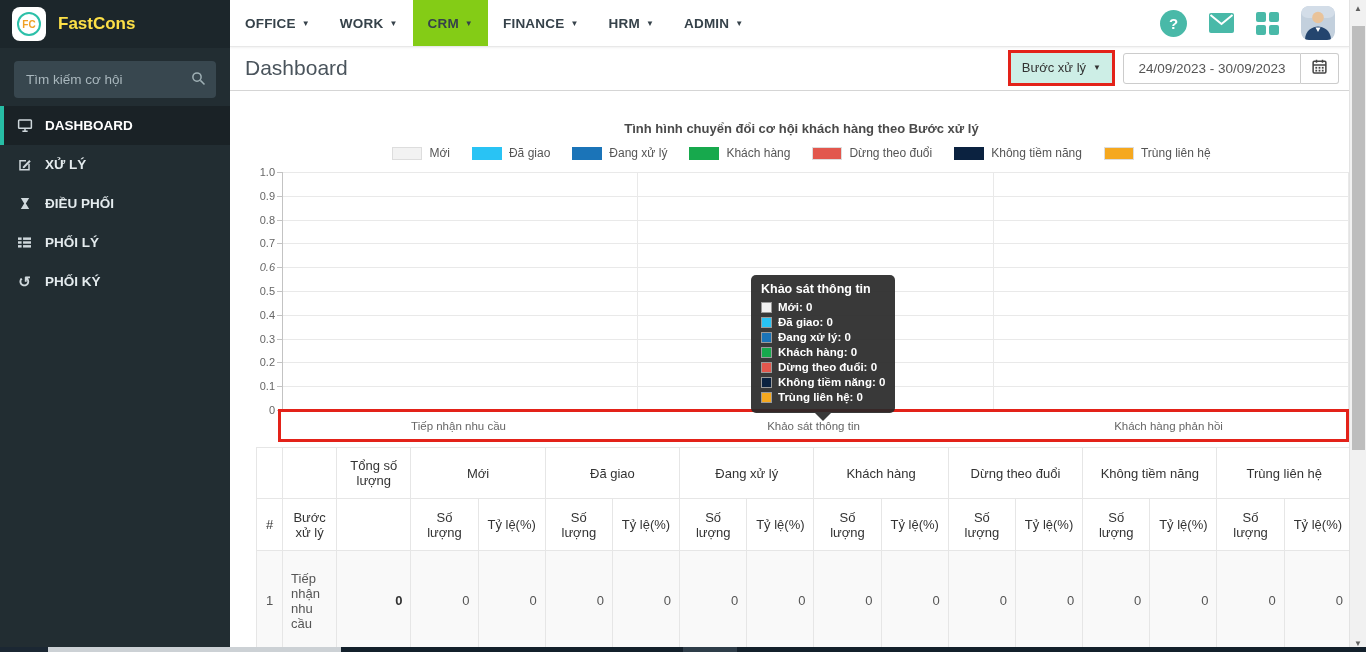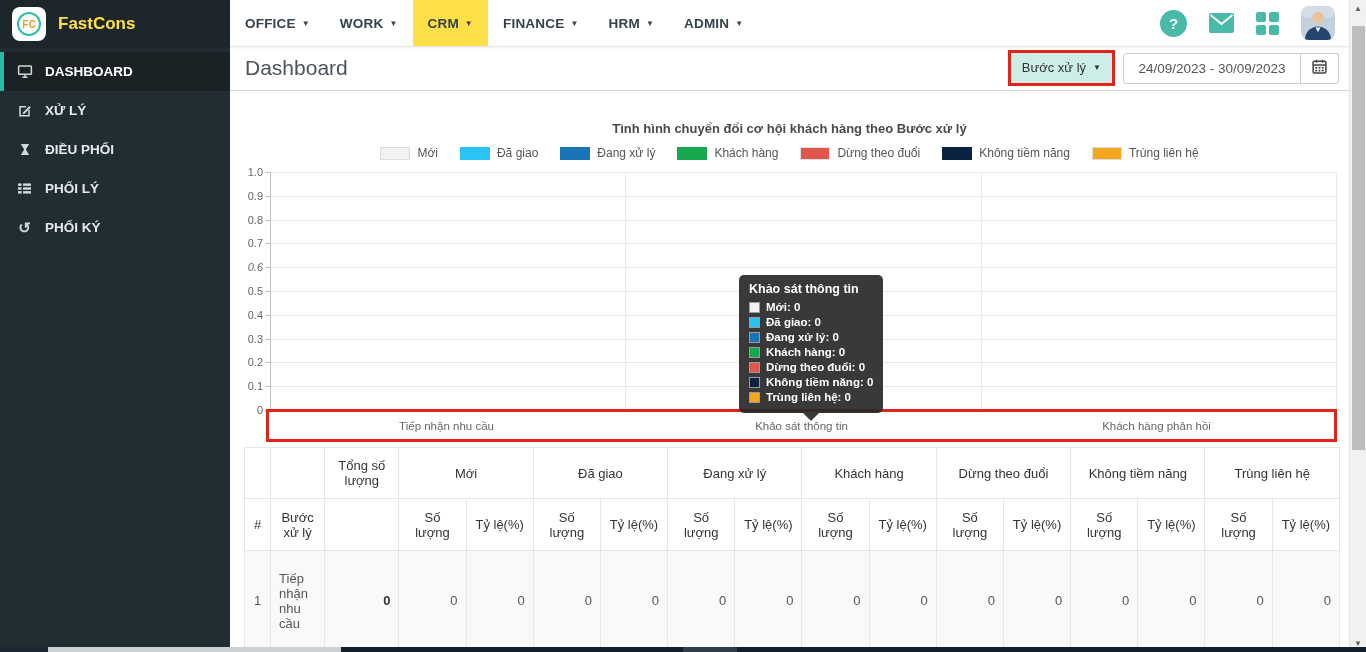--- a/index.html
+++ b/index.html
@@ -18,40 +18,40 @@
   .side-search input::placeholder{color:#a9b7bd;}
   .side-search .sicon{position:absolute;right:10px;top:10px;color:#9fb0b5;}
   .side-menu{margin-top:4px;}
   .side-item{display:flex;align-items:center;gap:11px;padding:12px 14px 12px 11px;color:#e4ebee;font-size:13.5px;font-weight:600;border-left:4px solid transparent;cursor:pointer;}
   .side-item.active{background:#1a2226;border-left-color:#27bda5;color:#fff;}
   .side-item .mi{width:19px;display:flex;justify-content:center;color:#cfd8dc;font-size:15px;line-height:1;}
   
   .topnav{position:absolute;left:230px;top:0;width:1119px;height:46px;background:#fff;border-bottom:1px solid #e8e8e8;box-shadow:0 1px 2px rgba(0,0,0,0.06);display:flex;align-items:stretch;z-index:4;gap:42px;}
   .nav-items{display:flex;}
   .nav-item{display:flex;align-items:center;padding:0 15px;font-size:13.5px;font-weight:bold;color:#36424a;cursor:pointer;letter-spacing:.2px;}
-  .nav-item.active{background:#fde047;}
+  .nav-item.active{background:#84cc16;}
   .nav-caret{font-size:8px;margin-left:6px;}
   .nav-right{margin-left:auto;display:flex;align-items:center;gap:22px;padding-right:14px;}
   .help-icon{width:27px;height:27px;border-radius:50%;background:#49b9a8;color:#fff;font-weight:bold;display:flex;align-items:center;justify-content:center;font-size:15px;cursor:pointer;}
   .mail-icon{color:#49b9a8;display:flex;cursor:pointer;}
   .apps-grid{display:grid;grid-template-columns:10px 10px;grid-gap:3px;cursor:pointer;}
   .apps-grid span{width:10px;height:10px;background:#49b9a8;border-radius:2px;display:block;}
   .avatar{width:34px;height:34px;border-radius:8px;overflow:hidden;cursor:pointer;display:flex;}
   
   .page-header{position:absolute;left:230px;top:46px;width:1119px;height:45px;background:#fff;border-bottom:1px solid #d5d5d5;display:flex;align-items:center;box-sizing:border-box;z-index:3;}
   .page-title{font-size:21px;color:#4a545c;font-weight:400;margin-left:15px;}
   .header-controls{margin-left:auto;display:flex;align-items:center;margin-right:10px;gap:8px;}
   .filter-annotation{border:3px solid #e32219;display:inline-block;line-height:0;}
   .filter-btn{background:#cdeee6;border:none;font-family:inherit;font-size:13px;color:#333;padding:7px 11px;cursor:pointer;display:inline-flex;align-items:center;gap:7px;line-height:1.2;}
   .filter-btn .caret{font-size:8px;}
   .date-group{display:flex;}
   .date-input{width:178px;height:31px;border:1px solid #ccc;box-sizing:border-box;text-align:center;font-size:13.5px;color:#555;font-family:inherit;border-radius:3px 0 0 3px;outline:none;background:#fff;}
   .cal-btn{width:38px;height:31px;border:1px solid #ccc;border-left:none;background:#fff;display:flex;align-items:center;justify-content:center;border-radius:0 3px 3px 0;cursor:pointer;box-sizing:border-box;}
   
-  .main{position:absolute;left:230px;top:91px;width:1119px;height:556px;background:#fff;overflow:hidden;}
+  .main{position:absolute;left:242px;top:91px;width:1119px;height:556px;background:#fff;overflow:hidden;}
   .chart-title{position:absolute;top:30px;left:0;width:100%;text-align:center;font-weight:bold;font-size:13px;color:#4a4a4a;}
   .legend{position:absolute;top:55px;left:0;width:100%;display:flex;justify-content:center;gap:22px;align-items:center;}
   .legend-item{display:flex;align-items:center;gap:7px;font-size:12px;color:#555;cursor:pointer;}
   .legend-swatch{width:30px;height:13px;}
   .legend-swatch.lt{border:1px solid #ddd;box-sizing:border-box;}
   .plot{position:absolute;left:40px;top:81px;width:1066px;height:238px;border-left:1px solid #c3c3c3;}
   .hline{position:absolute;left:0;width:100%;height:1px;background:#e9e9e9;}
   .hline.zero{background:#c3c3c3;}
   .vline{position:absolute;top:0;height:100%;width:1px;background:#e9e9e9;}
   .ytick-label{position:absolute;width:28px;text-align:right;font-size:11px;color:#666;left:5px;}
@@ -89,20 +89,29 @@
 </style>
 </head>
 <body>
 
 <aside class="sidebar">
   <div class="brand">
     <span class="logo-box">
       <span class="logo-ring">FC</span>
     </span>
     <span class="brand-name">FastCons</span>
+  </div>
+  <div class="side-search">
+    <input type="text" placeholder="Tìm kiếm cơ hội" style="">
+    <span class="sicon">
+      <svg width="15" height="15" viewBox="0 0 20 20">
+          <circle cx="8" cy="8" r="5.5" fill="none" stroke="currentColor" stroke-width="2"></circle>
+          <path d="M12.5 12.5 L18 18" stroke="currentColor" stroke-width="2"></path>
+        </svg>
+    </span>
   </div>
   <nav class="side-menu" id="side-menu">
       <div class="side-item active">
         <span class="mi">
           <svg width="16" height="15" viewBox="0 0 20 20">
             <rect x="1.5" y="2.5" width="17" height="11" rx="1" fill="none" stroke="currentColor" stroke-width="2"></rect>
             <path d="M6.5 17.5h7M10 13.5v4" stroke="currentColor" stroke-width="2"></path>
           </svg>
         </span>
         <span>DASHBOARD</span>

